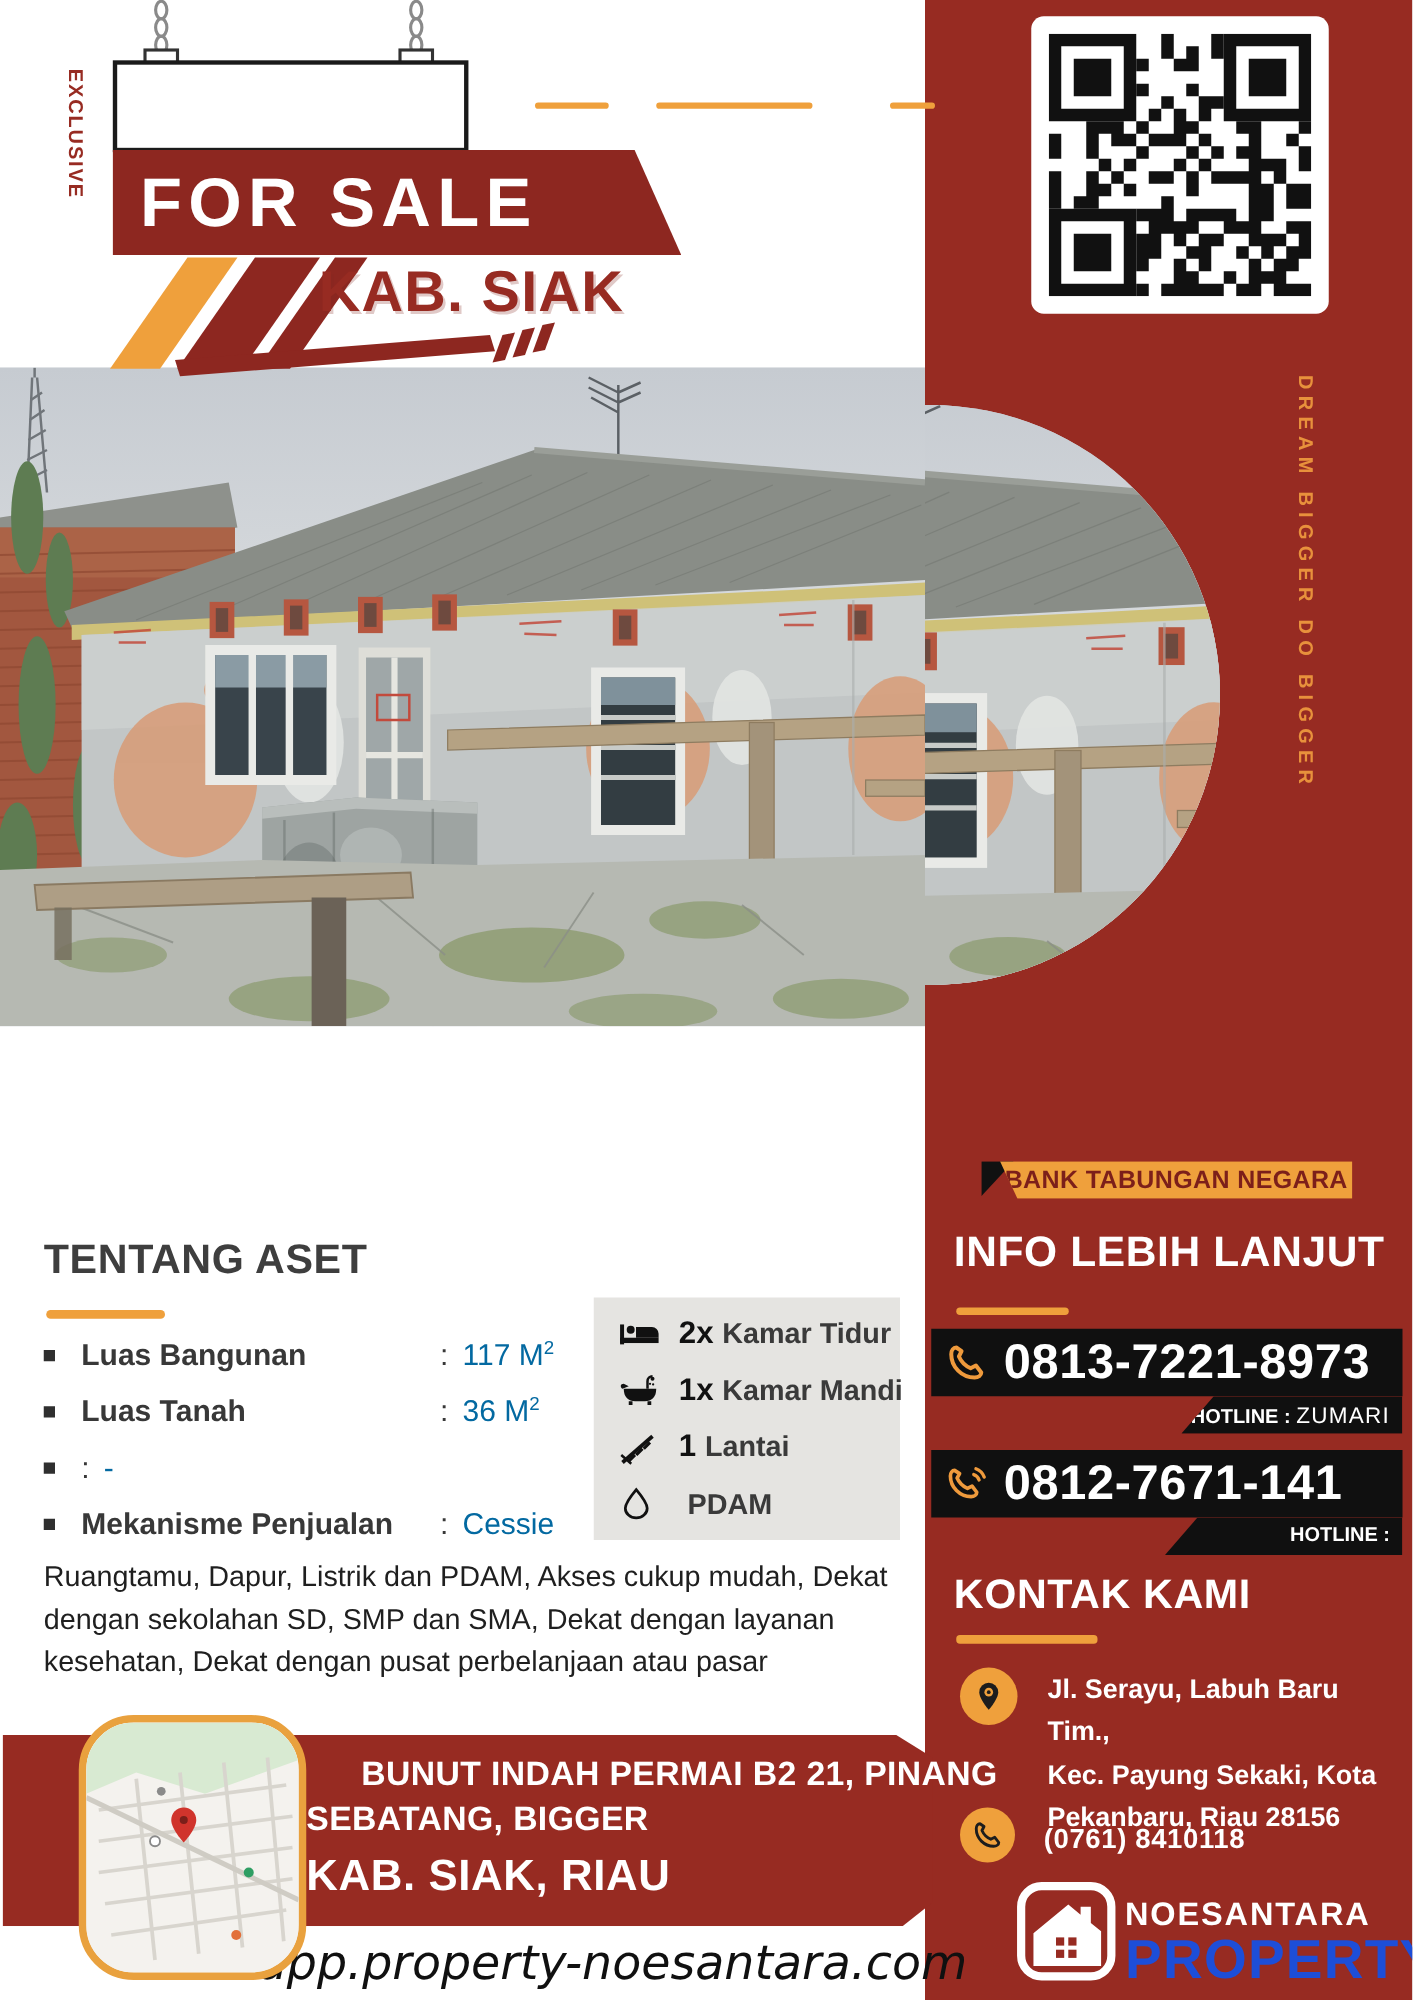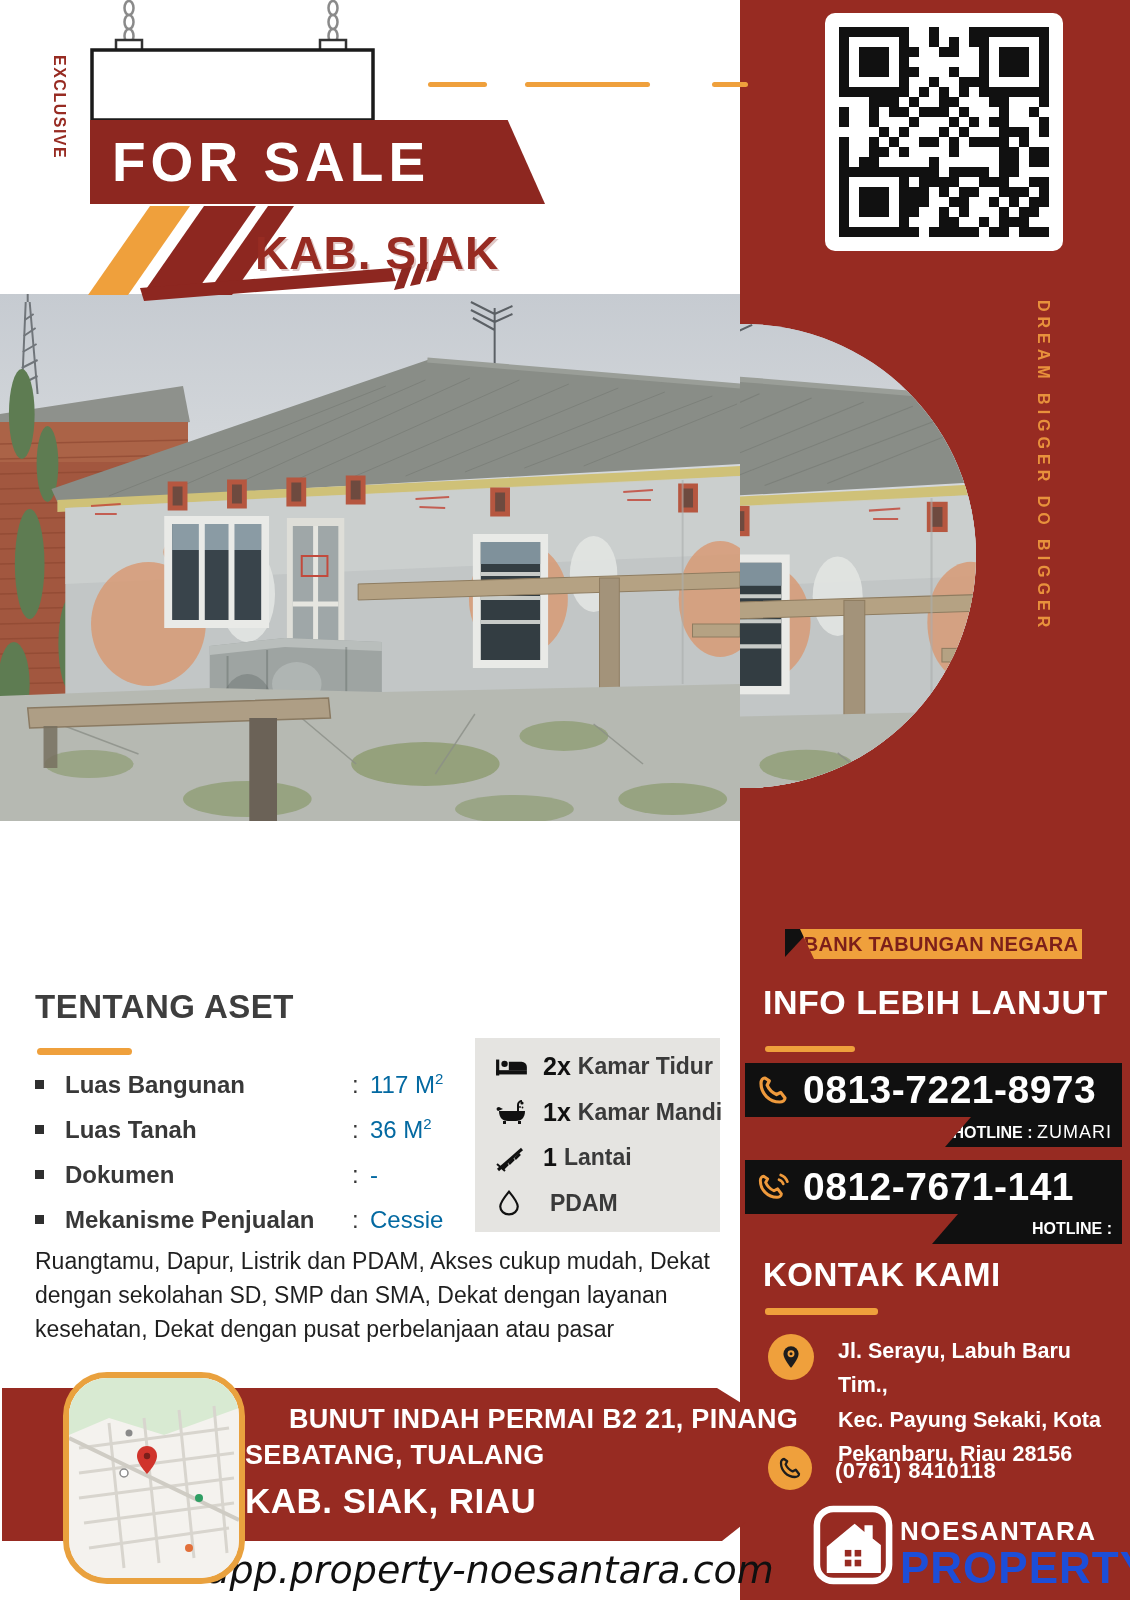--- a/index.html
+++ b/index.html
@@ -22,21 +22,21 @@
   
   .header-decor{position:absolute;left:0;top:0;width:760px;height:310px;pointer-events:none;}
   .exclusive{position:absolute;left:50px;top:55px;height:145px;writing-mode:vertical-rl;
              color:#972B22;font-size:16px;font-weight:800;letter-spacing:1.5px;}
   .house-text{position:absolute;left:94px;top:56px;width:277px;text-align:center;
               font-size:58px;font-weight:900;letter-spacing:3px;color:#141414;line-height:62px;}
   .forsale-band{position:absolute;left:90px;top:120px;width:455px;height:84px;background:#8D2720;
                 clip-path:polygon(0 0, 91.8% 0, 100% 100%, 0 100%);}
   .forsale-text{position:absolute;left:112px;top:130px;font-size:55px;font-weight:900;color:#fff;letter-spacing:5px;}
   .kabsiak{position:absolute;left:255px;top:206px;font-size:46px;font-weight:900;color:#972B22;
-           letter-spacing:1px;text-shadow:2px 2px 0 rgba(130,40,30,.25);margin-top:20px;}
+           letter-spacing:1px;text-shadow:2px 2px 0 rgba(130,40,30,.25);}
   .dash{position:absolute;top:82px;height:5px;background:#EFA03C;border-radius:3px;}
 
   
   .about-title{position:absolute;left:35px;top:988px;font-size:33px;font-weight:800;color:#3E3E3E;letter-spacing:.5px;}
   .about-underline{position:absolute;left:37px;top:1048px;width:95px;height:7px;background:#EFA03C;border-radius:4px;}
   .about-rows{position:absolute;left:35px;top:1062px;width:440px;}
   .about-row{display:flex;align-items:center;height:45px;}
   .bullet{width:9px;height:9px;background:#2f2f2f;margin-right:21px;flex:0 0 auto;}
   .about-label{width:287px;font-size:24px;font-weight:700;color:#383838;}
   .about-colon{width:14px;font-size:24px;color:#383838;}
@@ -300,21 +300,20 @@
       <span class="about-value"><span>117 M</span><sup>2</sup></span>
     </div>
     <div class="about-row">
       <span class="bullet"></span>
       <span class="about-label">Luas Tanah</span>
       <span class="about-colon">:</span>
       <span class="about-value"><span>36 M</span><sup>2</sup></span>
     </div>
     <div class="about-row">
       <span class="bullet"></span>
-      <span class="about-label">Dokumen</span>
       <span class="about-colon">:</span>
       <span class="about-value">-</span>
     </div>
     <div class="about-row">
       <span class="bullet"></span>
       <span class="about-label">Mekanisme Penjualan</span>
       <span class="about-colon">:</span>
       <span class="about-value">Cessie</span>
     </div>
   </div>
@@ -386,21 +385,21 @@
       <circle cx="130" cy="120" r="4" fill="#2E9E63"></circle>
       <circle cx="120" cy="170" r="4" fill="#E2703A"></circle>
       <circle cx="60" cy="55" r="3.5" fill="#8a8a8a"></circle>
       <g>
         <path d="M78,68 c-6,0 -10,4.5 -10,10 0,7.5 10,18 10,18 s10,-10.5 10,-18 c0,-5.5 -4,-10 -10,-10 z" fill="#D0342C"></path>
         <circle cx="78" cy="78" r="3.2" fill="#7A1F1A"></circle>
       </g>
     </svg>
   </div>
   <div class="addr-line1">BUNUT INDAH PERMAI B2 21, PINANG</div>
-  <div class="addr-line2">SEBATANG, TUALANG</div>
+  <div class="addr-line2">SEBATANG, BIGGER</div>
   <div class="addr-line3">KAB. SIAK, RIAU</div>
   <div class="site-url">app.property-noesantara.com</div>
 
   <div class="badge-tri"></div>
   <div class="bank-badge">BANK TABUNGAN NEGARA</div>
   <div class="info-title">INFO LEBIH LANJUT</div>
   <div class="info-underline"></div>
 
   <div class="phonebar" style="top:1063px">
     <svg class="ph-ico" viewBox="0 0 24 24">

